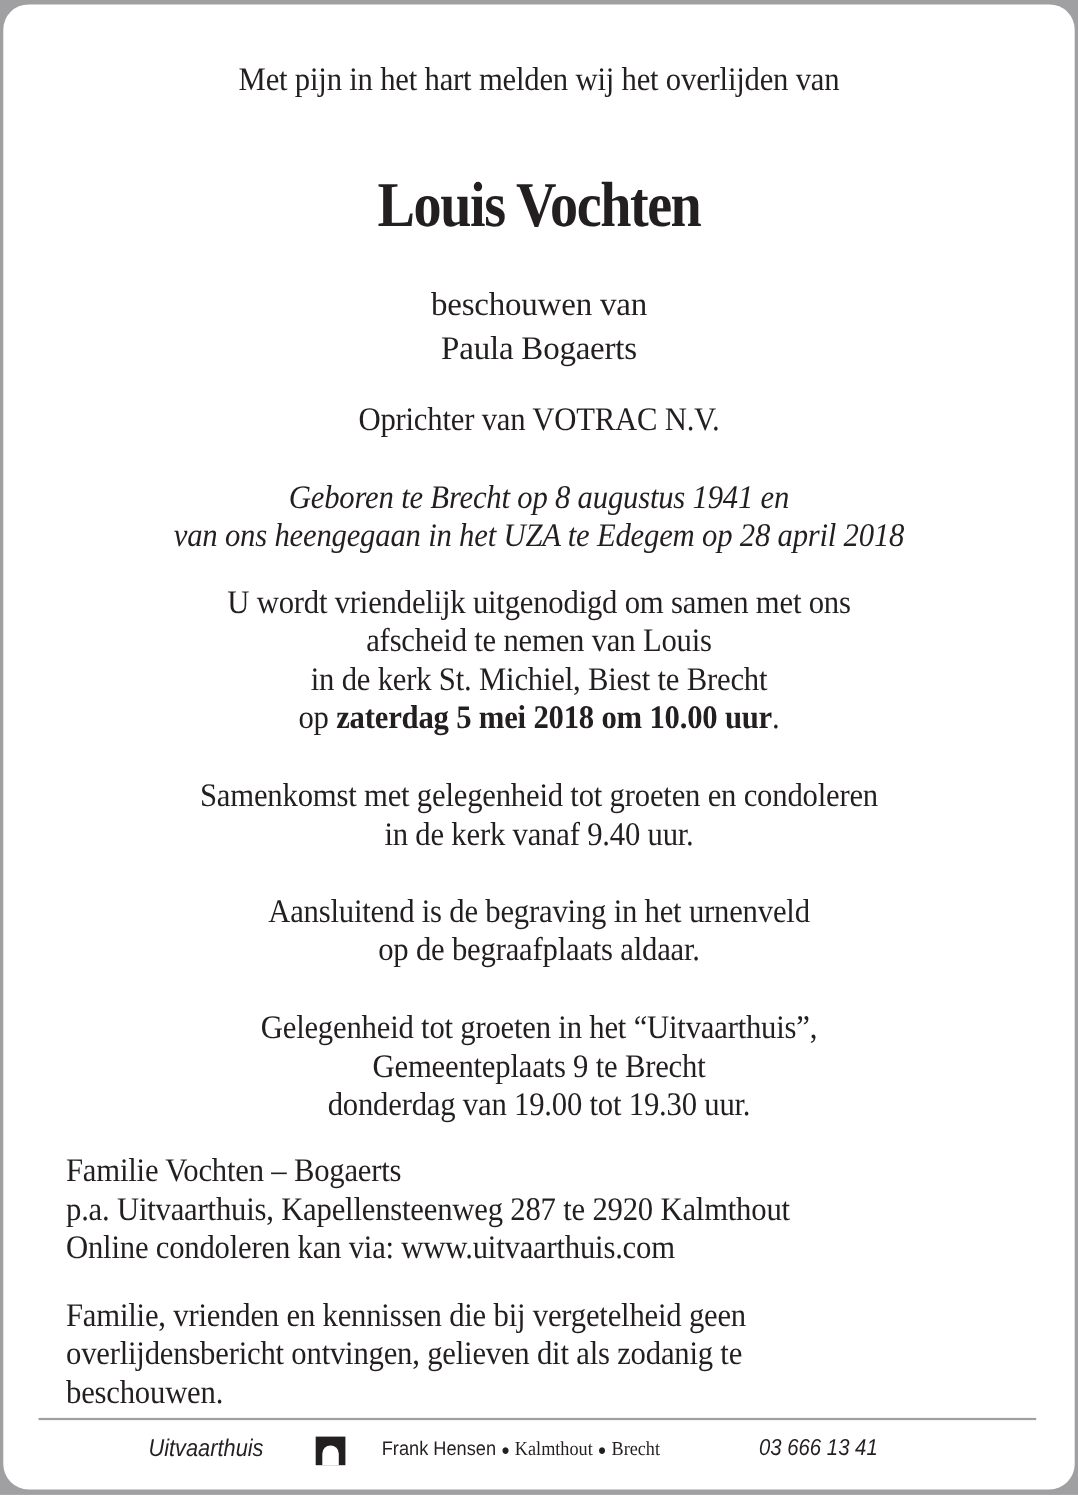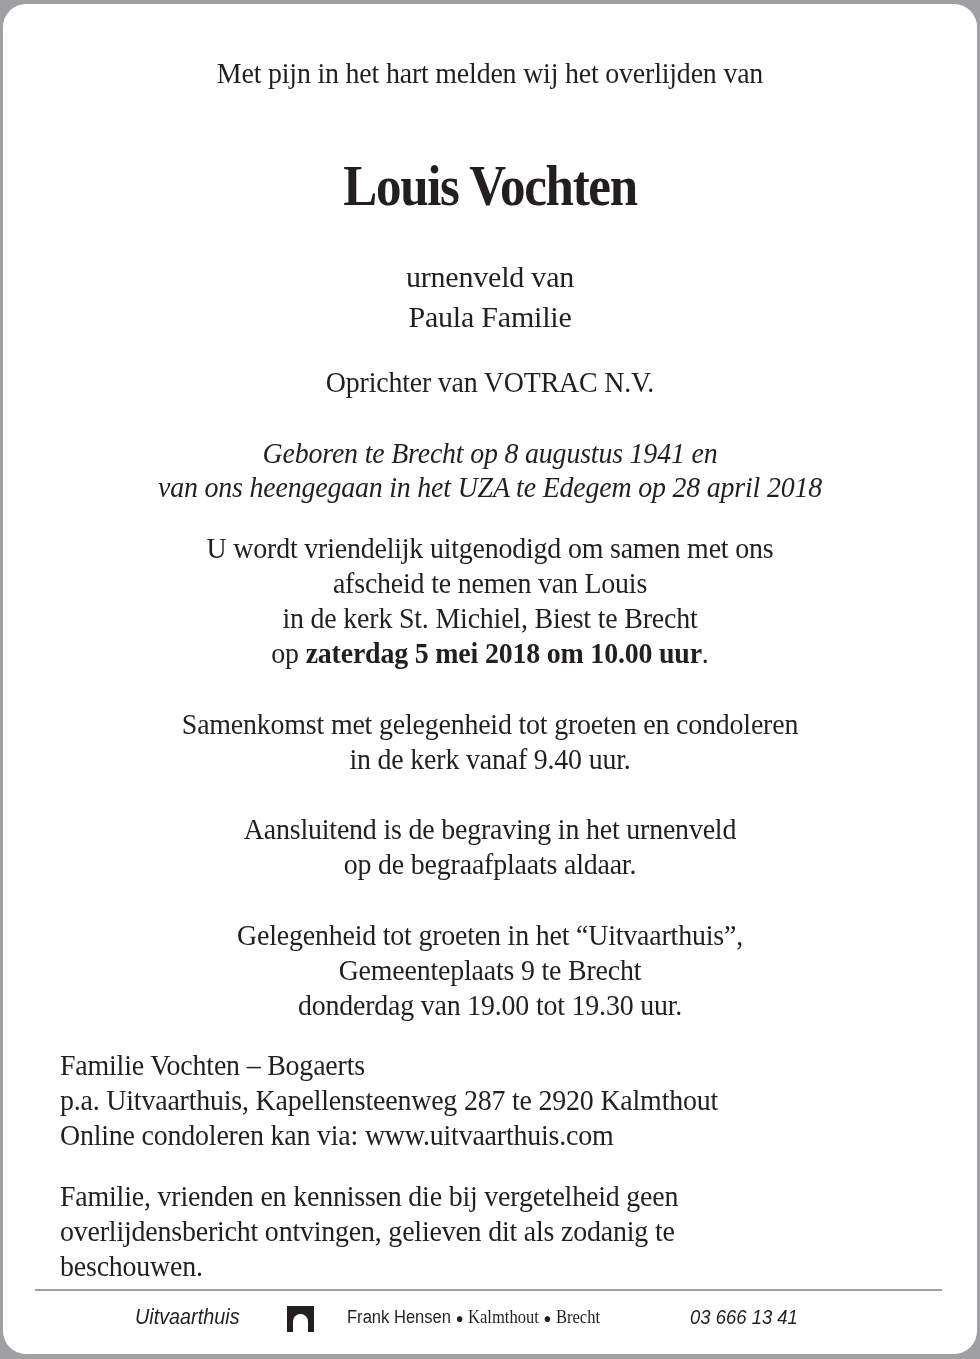--- a/index.html
+++ b/index.html
@@ -72,22 +72,22 @@
 </style>
 </head>
 <body>
 
 <div class="page">
 
   <div class="line narrow" style="top:52px;">Met pijn in het hart melden wij het overlijden van</div>
 
   <div class="line title" style="top:150px;">Louis Vochten</div>
 
-  <div class="line" style="top:256px;">urnenveld van</div>
-  <div class="line" style="top:296px;">Paula Familie</div>
+  <div class="line" style="top:256px;">beschouwen van</div>
+  <div class="line" style="top:296px;">Paula Bogaerts</div>
 
   <div class="line narrow" style="top:361px;">Oprichter van VOTRAC N.V.</div>
 
   <div class="line italic narrow" style="top:432px;">Geboren te Brecht op 8 augustus 1941 en</div>
   <div class="line italic narrow" style="top:466px;">van ons heengegaan in het UZA te Edegem op 28 april 2018</div>
 
   <div class="line narrow" style="top:527px;">U wordt vriendelijk uitgenodigd om samen met ons</div>
   <div class="line narrow" style="top:562px;">afscheid te nemen van Louis</div>
   <div class="line narrow" style="top:597px;">in de kerk St. Michiel, Biest te Brecht</div>
   <div class="line narrow" style="top:632px;"><span>op </span><b>zaterdag 5 mei 2018 om 10.00 uur</b><span>.</span></div>

